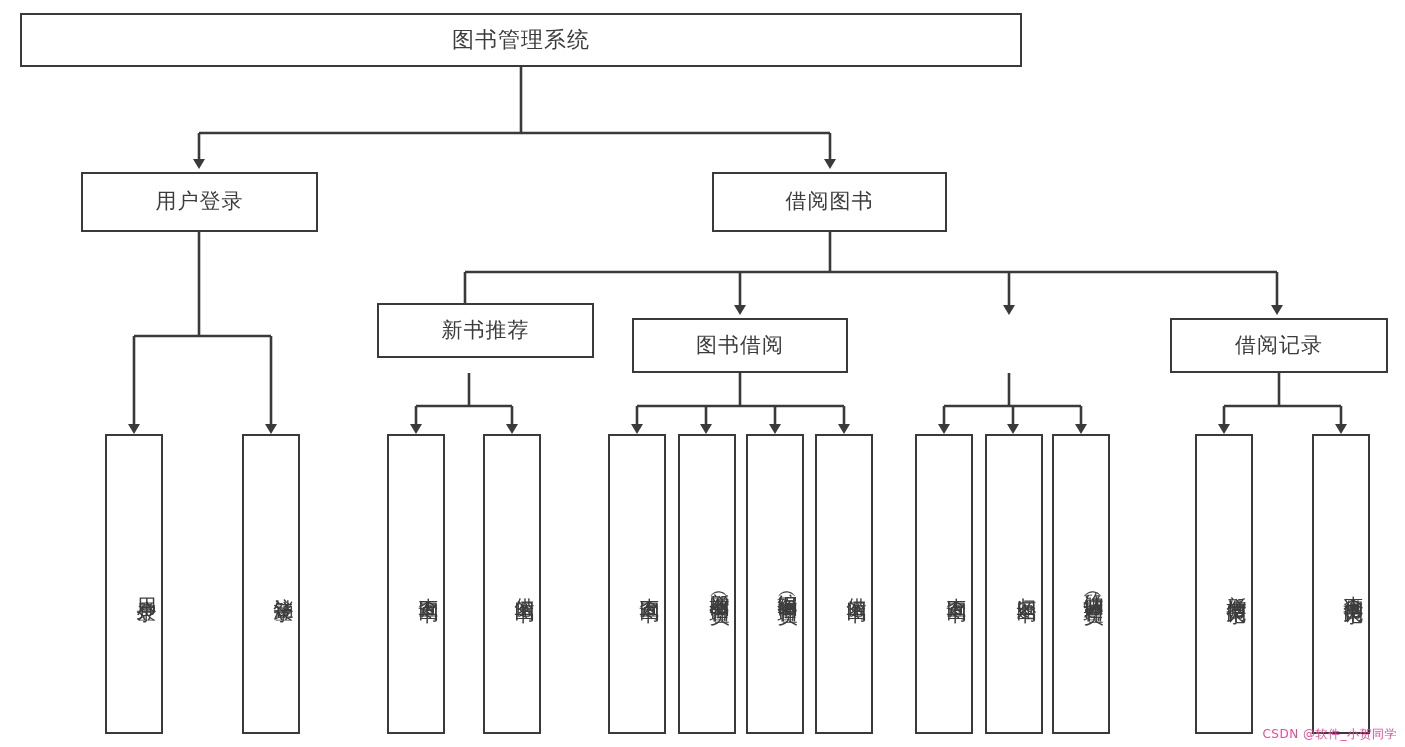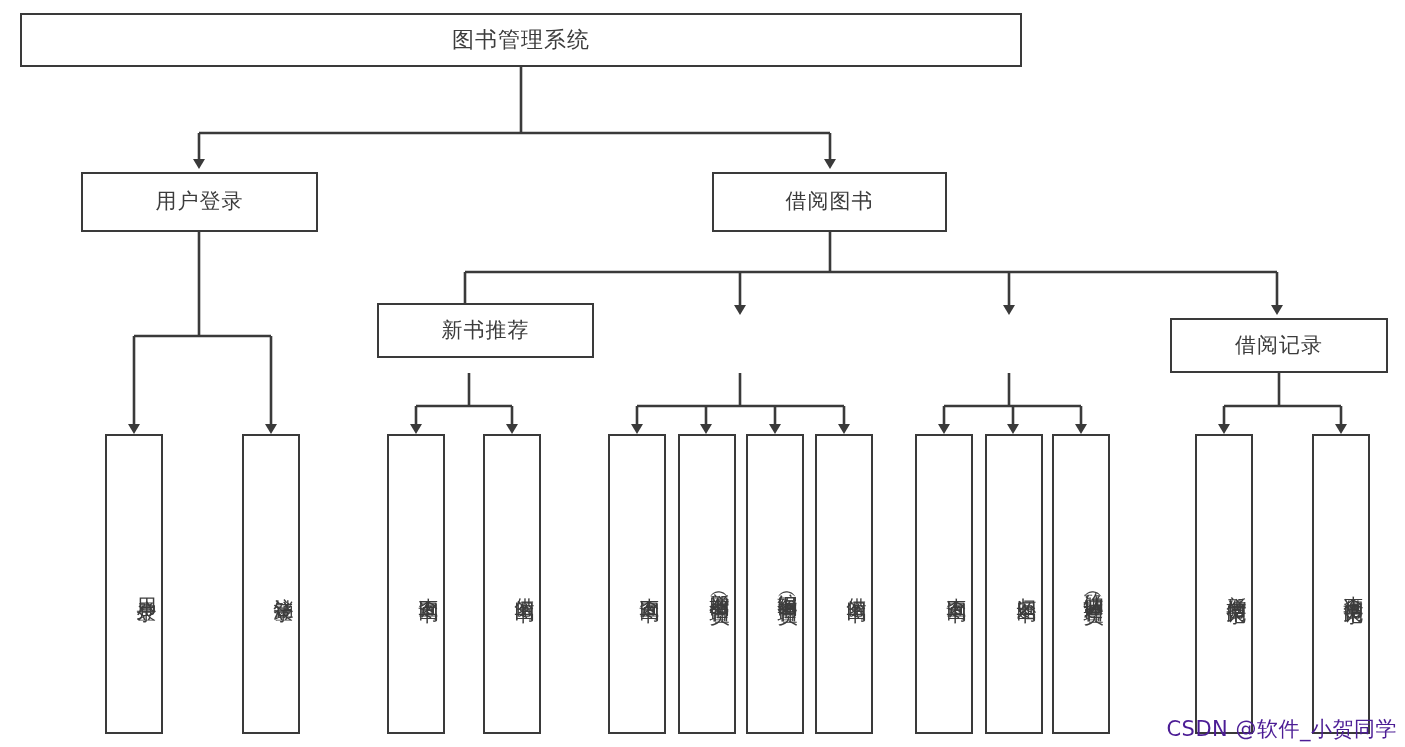--- a/index.html
+++ b/index.html
@@ -56,22 +56,22 @@
   .node.vert .vtext {
     writing-mode: vertical-rl;
     text-orientation: upright;
     display: block;
     white-space: nowrap;
   }
   .watermark {
     position: absolute;
     right: 8px;
     bottom: 4px;
-    font-size: 21px;
-    color: #4c1d95;
+    font-size: 12px;
+    color: #ec4899;
     z-index: 5;
     white-space: nowrap;
     letter-spacing: 0.5px;
   }
 </style>
 </head>
 <body>
 
 <div id="canvas">
 
@@ -124,20 +124,21 @@
       <path d="M1341,406 L1341,425" marker-end="url(#arrow)"></path>
     </g>
   </svg>
 
   <div class="node horiz root" style="left:20px; top:13px; width:1002px; height:54px;">图书管理系统</div>
 
   <div class="node horiz" style="left:81px; top:172px; width:237px; height:60px;">用户登录</div>
   <div class="node horiz" style="left:712px; top:172px; width:235px; height:60px;">借阅图书</div>
 
   <div class="node horiz" style="left:361px; top:303px; width:217px; height:55px;margin-left:16px;">新书推荐</div>
+  <div class="node horiz" style="left:632px; top:318px; width:216px; height:55px;">图书借阅</div>
   <div class="node horiz" style="left:1170px; top:318px; width:218px; height:55px;">借阅记录</div>
 
   <div class="node vert" style="left:105px; top:434px; width:58px; height:300px;">
     <span class="vtext">用户登录</span>
   </div>
   <div class="node vert" style="left:242px; top:434px; width:58px; height:300px;">
     <span class="vtext">注销登录</span>
   </div>
   <div class="node vert" style="left:387px; top:434px; width:58px; height:300px;">
     <span class="vtext">查询图书</span>

